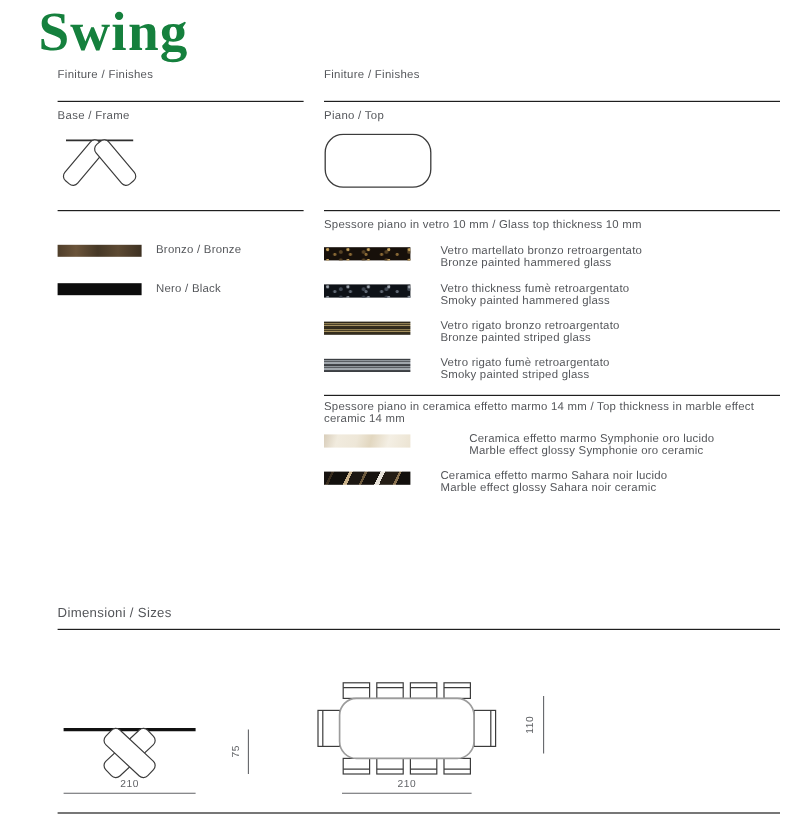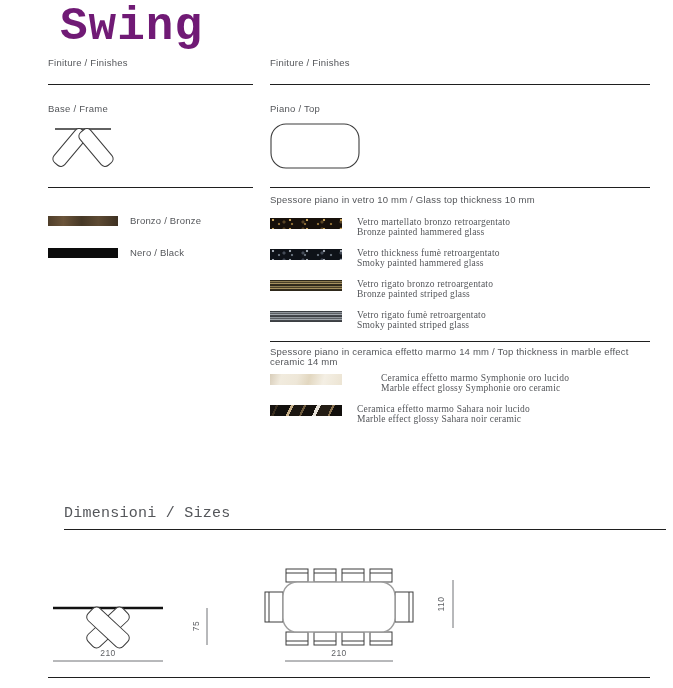--- a/index.html
+++ b/index.html
@@ -5,49 +5,49 @@
   html,body{margin:0;padding:0;background:#ffffff;}
   .page{
     position:relative;
     width:673px;height:688px;
     background:#ffffff;
     font-family:"Liberation Sans", sans-serif;
     color:#54565a;
     overflow:hidden;
   }
   .title{
-    position:absolute;left:60px;top:2px;
-    font-family:Liberation Mono, monospace;
+    position:absolute;left:32px;top:2px;
+    font-family:Liberation Serif, serif;
     font-weight:bold;
     font-size:46px;line-height:50px;
-    color:#701a75;
+    color:#15803d;
     letter-spacing:1px;
   }
   .col{position:absolute;top:57px;}
   .col-left{left:48px;width:205px;}
   .col-right{left:270px;width:380px;}
   .sec-header{
     font-size:9.5px;letter-spacing:.25px;
     padding-bottom:16px;
     border-bottom:1.3px solid #1f1f1f;
   }
-  .sub-header{margin-top:18px;font-size:9.5px;letter-spacing:.25px;}
+  .sub-header{margin-top:6px;font-size:9.5px;letter-spacing:.25px;}
   .icon-wrap{margin-top:8px;height:58px;}
   .col-right .icon-wrap{margin-top:9px;height:53px;}
   .rule{border-top:1.3px solid #1f1f1f;height:0;margin-top:7px;}
   .col-right .rule{margin-top:11px;}
   .spec-title{margin-top:7px;font-size:9.5px;line-height:10.5px;letter-spacing:.2px;}
   .swatch-row{display:flex;align-items:center;margin-top:21px;}
   .swatch-row.first{margin-top:27px;}
   .swatch{width:70px;height:10px;flex:0 0 auto;}
   .swatch-label{margin-left:12px;font-size:9.5px;letter-spacing:.2px;}
   .spec-row{display:flex;align-items:flex-start;margin-top:10px;}
   .spec-row.first{margin-top:11px;}
   .spec-row .swatch{width:72px;height:11px;margin-top:1px;}
-  .spec-row .swatch-label{margin-left:15px;font-size:9.5px;line-height:10.5px;font-family:Liberation Serif, serif;}
+  .spec-row .swatch-label{margin-left:25px;font-size:9.5px;line-height:10.5px;}
   .ceramic{border-top:1.3px solid #1f1f1f;margin-top:10px;}
   .ceramic .spec-title{margin-top:5px;}
   .ceramic .spec-row.first{margin-top:5px;gap:24px;}
 
   
   .tx-bronze{background:linear-gradient(90deg,#4f3e2a,#6b543a 22%,#463826 48%,#5d4a33 72%,#3e3122);}
   .tx-nero{background:#0c0c0c;}
   .tx-hammered-bronze{
     background-color:#17100a;
     background-image:
@@ -71,23 +71,23 @@
     background:repeating-linear-gradient(180deg,#3c3f43 0 1px,#8f959b 1px 2px,#5a5e63 2px 3px,#a0a6ac 3px 4px,#43464b 4px 5px);
   }
   .tx-marble-symphonie{
     background:linear-gradient(105deg,#d8cdba,#f1ebde 16%,#eee7d8 38%,#e2d7c0 54%,#f4efe4 74%,#ece4d3);
   }
   .tx-marble-sahara{
     background:linear-gradient(115deg,#171310 0 8%,#3a2e1f 8% 11%,#12100d 11% 27%,#c7b089 27% 31%,#1c1712 31% 44%,#6e5b3e 44% 47%,#15110d 47% 61%,#e8e3da 61% 66%,#241d15 66% 81%,#8a7351 81% 84%,#120f0c 84% 100%);
   }
 
   .dims-header{
-    position:absolute;left:64px;top:505px;width:602px;
-    font-size:15px;letter-spacing:.25px;
-    padding-bottom:7px;border-bottom:1.3px solid #1f1f1f;font-family:Liberation Mono, monospace;
+    position:absolute;left:48px;top:505px;width:602px;
+    font-size:11px;letter-spacing:.25px;
+    padding-bottom:7px;border-bottom:1.3px solid #1f1f1f;
   }
   .drawing{position:absolute;}
   .drawing-side{left:48px;top:593px;}
   .drawing-top{left:255px;top:561px;}
   .bottom-rule{position:absolute;left:48px;top:677px;width:602px;border-top:1.3px solid #1f1f1f;}
   svg text{font-family:"Liberation Sans",sans-serif;}
 </style>
 </head>
 <body>
 

